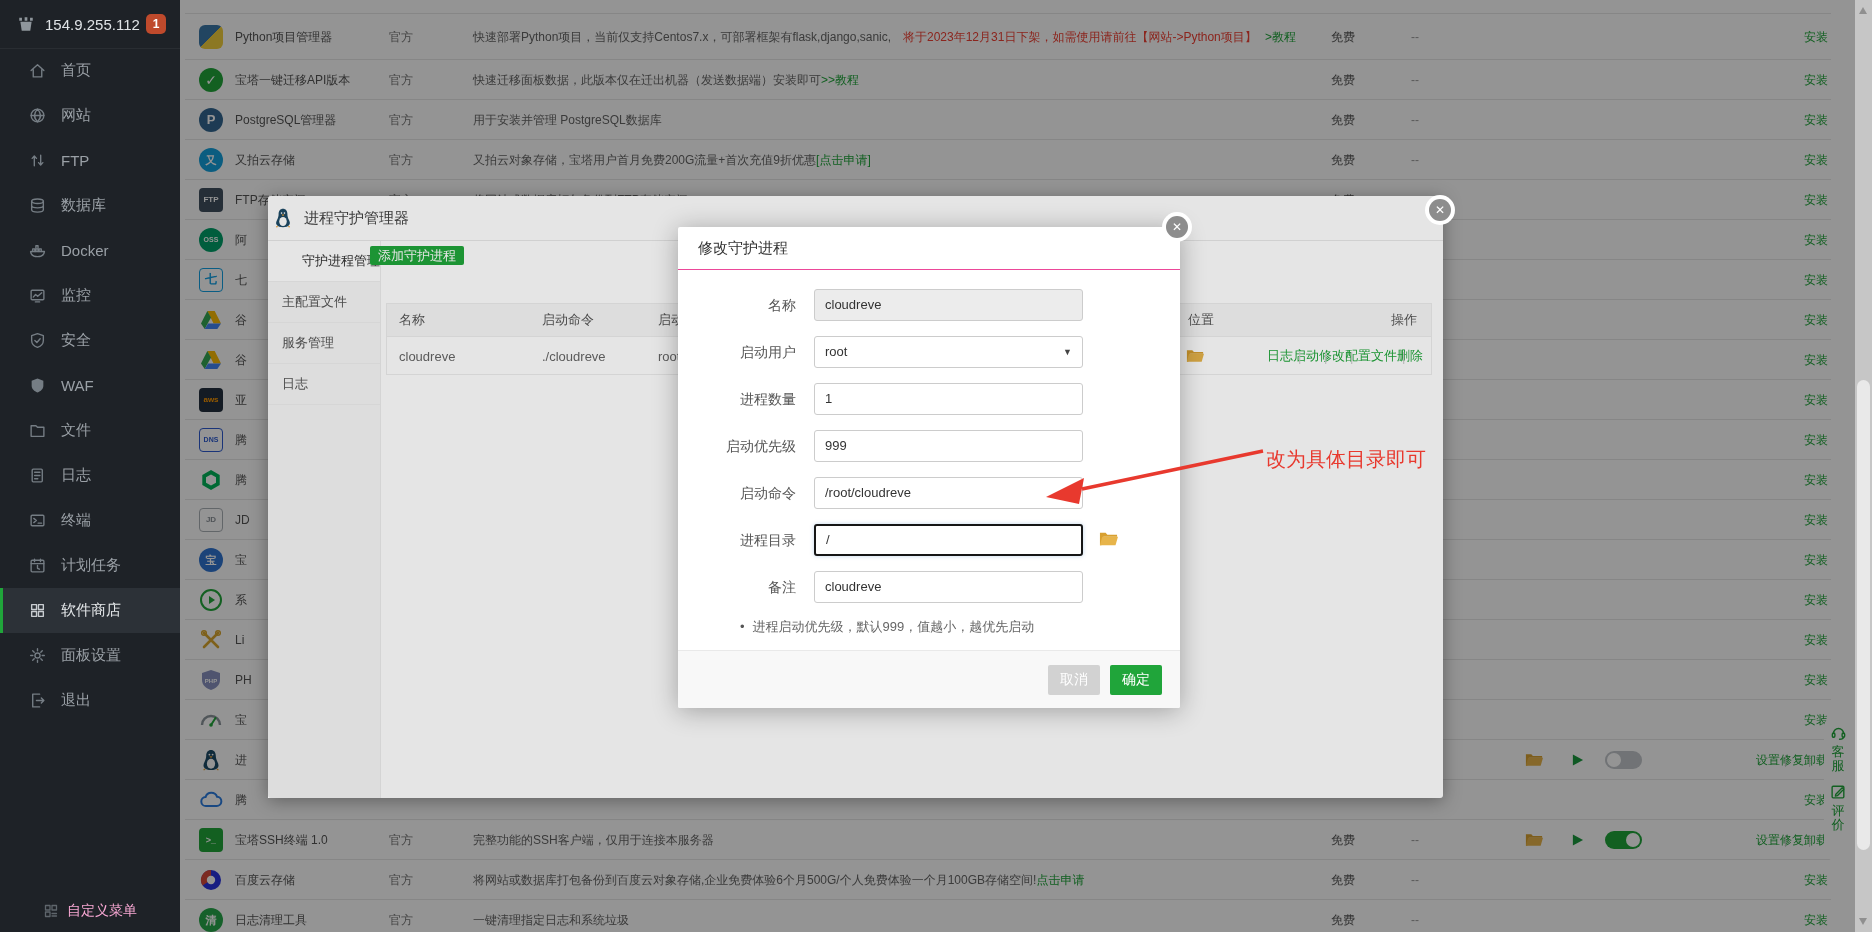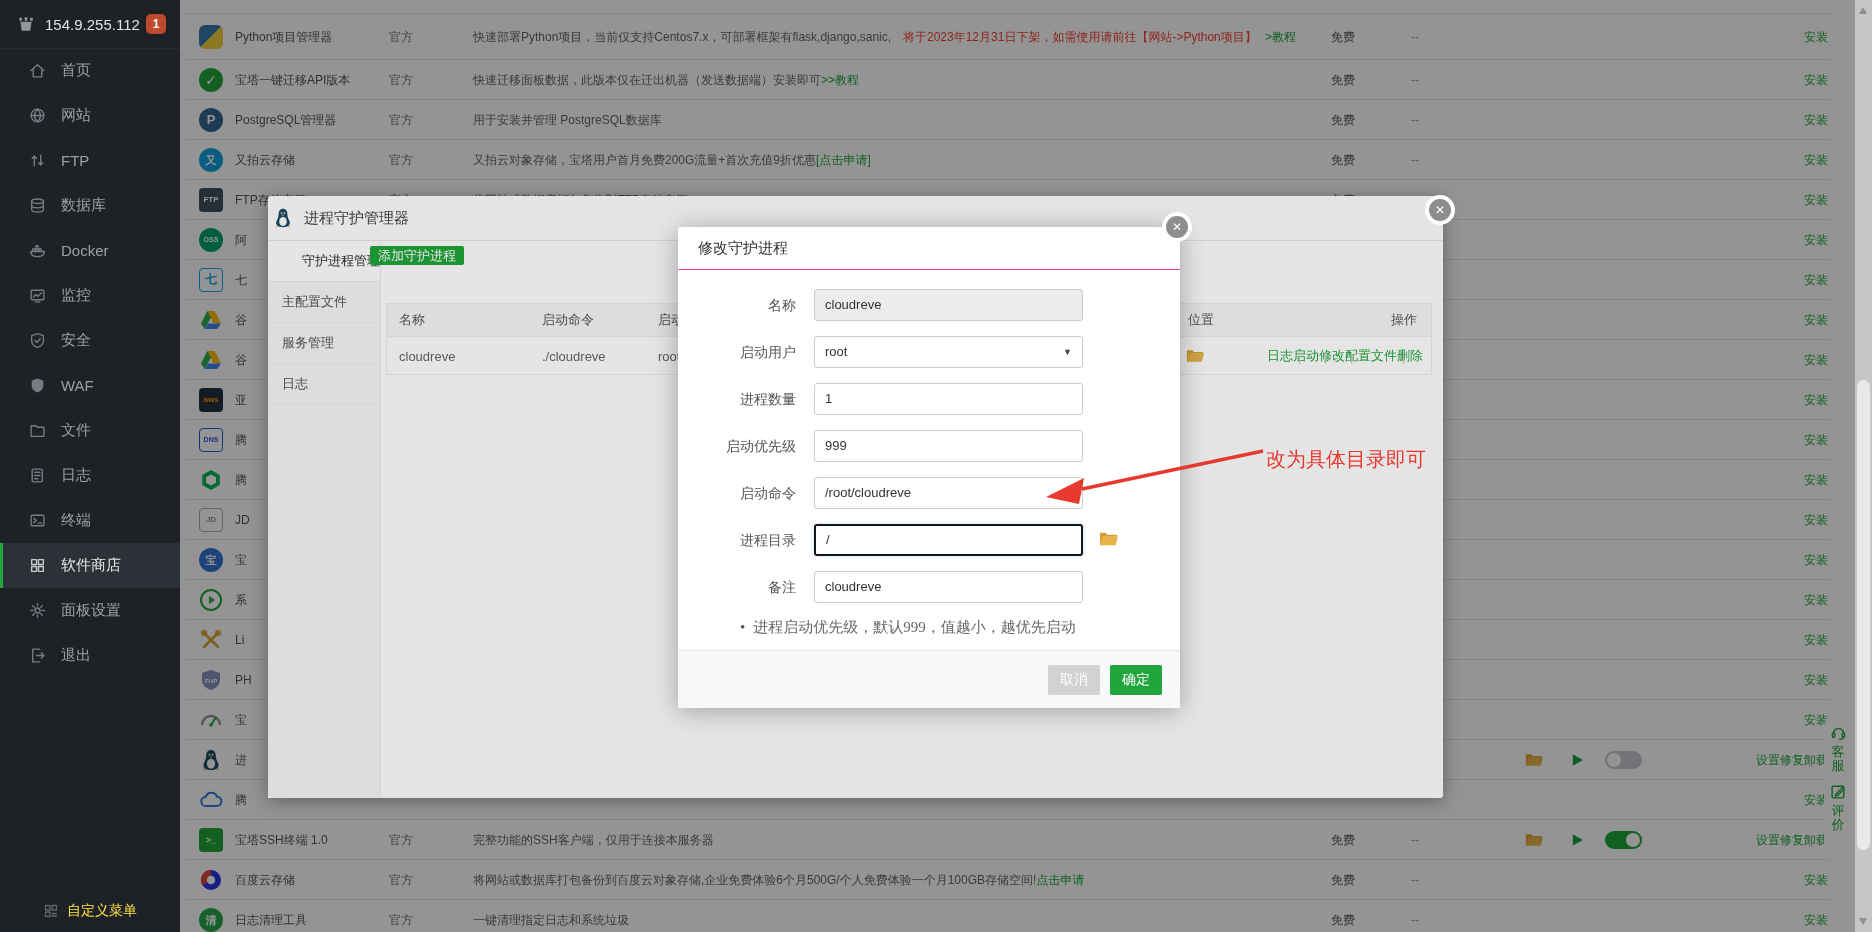--- a/index.html
+++ b/index.html
@@ -10,21 +10,21 @@
   .sb-head{height:48px;display:flex;align-items:center;padding:0 14px 0 17px;border-bottom:1px solid rgba(255,255,255,.05);}
   .sb-ip{color:#dfe3e6;font-size:15px;margin-left:10px;flex:1;}
   .sb-badge{background:#bf4a2c;color:#fff;font-size:12px;font-weight:bold;border-radius:5px;
             min-width:20px;height:20px;line-height:20px;text-align:center;}
   .sb-menu{position:absolute;top:48px;left:0;right:0;}
   .sb-item{height:45px;display:flex;align-items:center;padding-left:29px;color:#9aa0a6;font-size:15px;cursor:pointer;position:relative;}
   .sb-item .si{width:17px;height:17px;color:#757d84;margin-right:15px;flex:none;}
   .sb-item.active{background:#2c3137;color:#e4e7e9;}
   .sb-item.active .si{color:#c9cdd1;}
   .sb-item.active::before{content:'';position:absolute;left:0;top:0;bottom:0;width:3px;background:#20a53a;}
-  .sb-foot{position:absolute;bottom:12px;left:0;right:0;display:flex;align-items:center;justify-content:center;color:#fde047;font-size:14px;}
+  .sb-foot{position:absolute;bottom:12px;left:0;right:0;display:flex;align-items:center;justify-content:center;color:#f9a8d4;font-size:14px;}
   .sb-foot .si{width:16px;height:16px;margin-right:8px;color:#5f666c;}
   svg.lin{display:block;width:100%;height:100%;}
   svg.lin *{fill:none;stroke:currentColor;stroke-width:1.3;stroke-linecap:round;stroke-linejoin:round;}
   svg.lin .f{fill:currentColor;stroke:none;}
   
   .store{position:absolute;left:180px;top:0;right:17px;bottom:0;background:#fff;z-index:0;}
   .rows{padding-top:13px;}
   .srow{position:relative;height:39px;border-top:1px solid #e7e7e7;margin:0 24px 0 5px;}
   .srow.r1{height:45px;}
   .srow span,.srow a{position:absolute;top:50%;transform:translateY(-50%);font-size:12px;white-space:nowrap;}
@@ -81,21 +81,21 @@
   .m-h{height:42px;line-height:42px;padding-left:20px;font-size:15px;color:#333;border-bottom:1px solid #ec4899;}
   .m-body{padding-top:19px;}
   .fr{position:relative;height:32px;margin-bottom:15px;}
   .fl{position:absolute;left:0;width:118px;text-align:right;font-size:14px;color:#555;line-height:32px;}
   .fi{position:absolute;left:136px;width:269px;height:32px;box-sizing:border-box;border:1px solid #ccc;border-radius:3px;
       background:#fff;font-size:13px;color:#333;line-height:30px;padding:0 10px;}
   .fi.dis{background:#ececec;}
   .fi.foc{border:2px solid #161616;line-height:28px;box-shadow:0 0 4px rgba(80,140,200,.35);}
   .fi .caret{float:right;font-size:9px;color:#444;}
   .fbtn{position:absolute;left:421px;top:7px;width:19px;height:16px;cursor:pointer;background:none;border:none;padding:0;}
-  .m-note{margin:8px 0 0 62px;font-size:15px;color:#666;font-family:Liberation Serif, serif;}
+  .m-note{margin:8px 0 0 62px;font-size:13px;color:#666;}
   .m-note .dot{margin-right:8px;color:#555;}
   .m-f{position:absolute;left:0;right:0;bottom:0;height:58px;background:#f8f8f8;border-top:1px solid #e9e9e9;
        border-radius:0 0 2px 2px;display:flex;align-items:center;justify-content:flex-end;padding-right:18px;box-sizing:border-box;}
   .btn{height:30px;min-width:48px;padding:0 12px;border:none;border-radius:2px;font-size:14px;cursor:pointer;font-family:inherit;}
   .btn-cancel{background:#d2d2d2;color:#fff;margin-right:10px;}
   .btn-ok{background:#20a53a;color:#fff;}
   
   .anno{position:absolute;inset:0;z-index:60;pointer-events:none;}
   .anno-text{position:absolute;left:1266px;top:446px;font-size:20px;color:#e8392e;}
   
@@ -491,20 +491,29 @@
         <span>日志</span>
       </div>
       <div class="sb-item">
         <span class="si">
           <svg class="lin" viewBox="0 0 16 16">
             <rect x="2" y="3" width="12" height="10" rx="1"></rect>
             <path d="M4.5 6l2.4 2-2.4 2M8.6 10.5h3.2"></path>
           </svg>
         </span>
         <span>终端</span>
+      </div>
+      <div class="sb-item">
+        <span class="si">
+          <svg class="lin" viewBox="0 0 16 16">
+            <rect x="2" y="3" width="12" height="11" rx="1"></rect>
+            <path d="M2 6.2h12M5.2 2v2.4M10.8 2v2.4M8 8v2.6l1.8.9"></path>
+          </svg>
+        </span>
+        <span>计划任务</span>
       </div>
       <div class="sb-item active">
         <span class="si">
           <svg class="lin" viewBox="0 0 16 16">
             <rect x="2.5" y="2.5" width="4.6" height="4.6"></rect>
             <rect x="8.9" y="2.5" width="4.6" height="4.6"></rect>
             <rect x="2.5" y="8.9" width="4.6" height="4.6"></rect>
             <rect x="8.9" y="8.9" width="4.6" height="4.6"></rect>
           </svg>
         </span>

